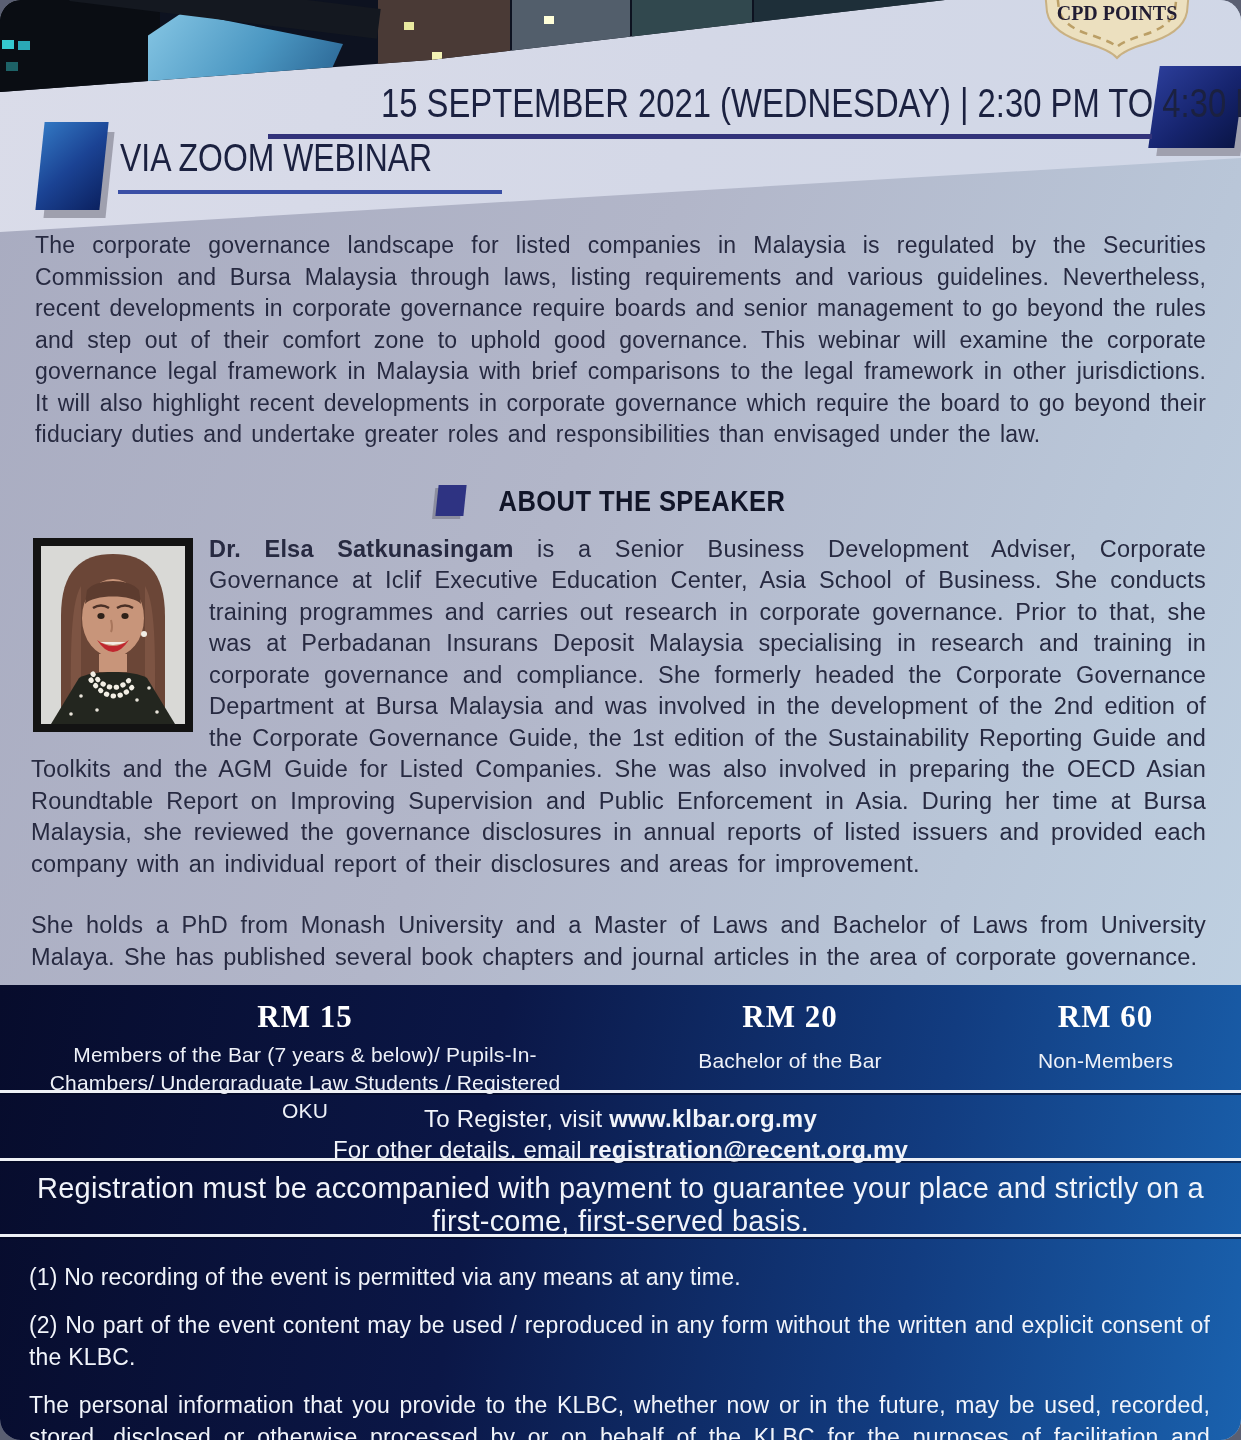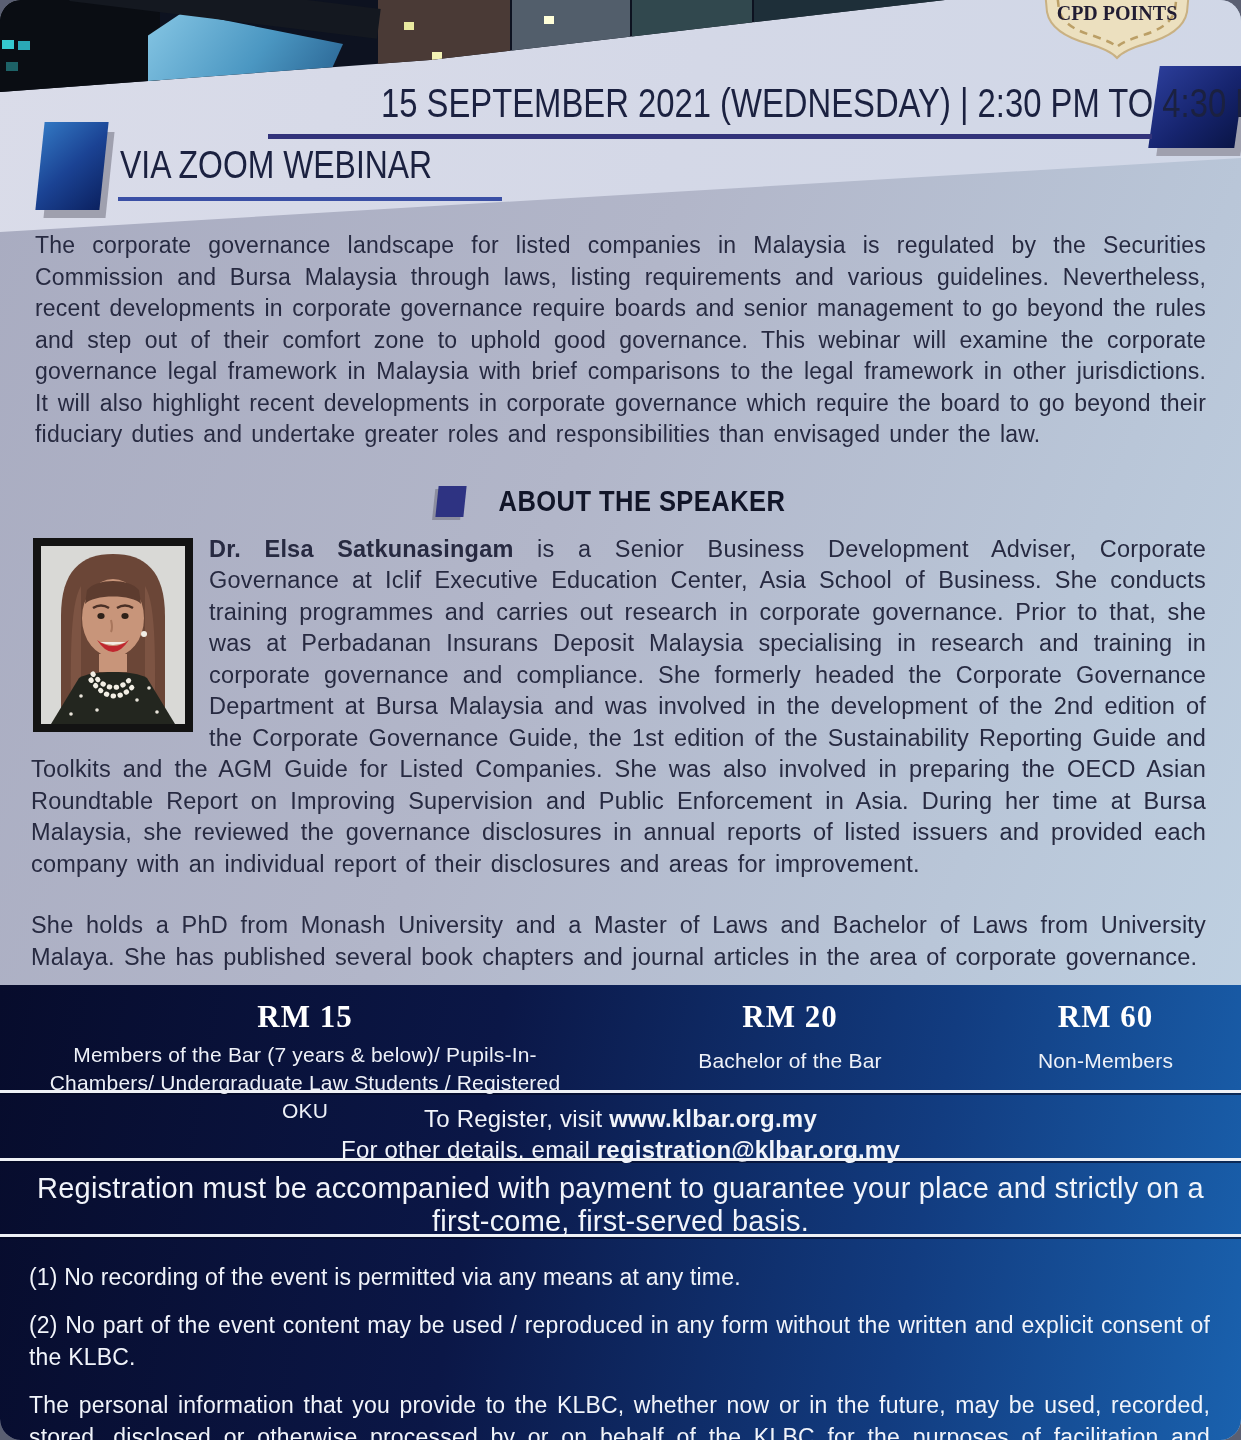--- a/index.html
+++ b/index.html
@@ -57,40 +57,40 @@
   .pg-date{
     position:absolute;left:1154px;top:66px;width:86px;height:82px;transform:skewX(-8deg);
     background:linear-gradient(135deg,#2b3d99 0%,#16246e 55%,#0a1547 100%);
   }
   .pg-zoom-sh{left:48px;top:132px;width:62px;height:86px;transform:skewX(-6deg);}
   .pg-zoom{
     position:absolute;left:40px;top:122px;width:64px;height:88px;transform:skewX(-6deg);
     background:linear-gradient(135deg,#3277c2 0%,#1b4394 50%,#0b2160 100%);
   }
   .zoom-banner{
-    position:absolute;left:118px;top:144px;
+    position:absolute;left:118px;top:137px;
     border-bottom:4px solid #3a4fa5;padding:0 10px 10px 2px;
     transform-origin:left center;
   }
   .zoom-banner .t{
     display:inline-block;transform:scaleX(0.84);transform-origin:left center;
     font-size:38px;color:#1b2140;white-space:nowrap;
   }
 
   
   .badge-svg{position:absolute;left:1041px;top:-20px;}
 
   
   .content{position:absolute;top:224px;left:0;width:1241px;}
   .intro{
     margin:6px 35px 0 35px; text-align:justify;
     font-size:23px; line-height:31.5px; color:#272a41;
     letter-spacing:0.2px; word-spacing:2.5px;
   }
-  .about-row{display:flex;justify-content:center;align-items:center;gap:14px;margin-top:34px;}
+  .about-row{display:flex;justify-content:center;align-items:flex-start;gap:14px;margin-top:34px;}
   .about-sq{width:28px;height:31px;transform:skewX(-6deg);background:#2e3382;box-shadow:-3px 3px 0 rgba(110,110,125,.55);}
   .about-title{
     display:inline-block;transform:scaleX(0.88);font-size:29px;font-weight:bold;
     letter-spacing:0.5px;color:#111528;white-space:nowrap;
   }
   .speaker{margin:16px 35px 0 31px;color:#272a41;}
   .portrait-frame{
     float:left; width:144px; height:178px; border:8px solid #131313;
     box-shadow:inset 0 0 0 3px #f2f2f0; margin:4px 16px 4px 2px; background:#d9d9d6; overflow:hidden;
   }
@@ -220,21 +220,21 @@
       <div class="tier tier3">
         <div class="price">RM 60</div>
         <div class="aud">Non-Members</div>
       </div>
     </div>
 
     <div class="sep"></div>
 
     <div class="register">
       <div><span>To Register, visit </span><b>www.klbar.org.my</b></div>
-      <div><span>For other details, email </span><b>registration@klbar.org.my</b></div>
+      <div><span>For other details, email </span><b>registration@recent.org.my</b></div>
     </div>
 
     <div class="sep"></div>
 
     <div class="notice">
       <div class="inner">Registration must  be accompanied with payment to guarantee your place and strictly on a first-come, first-served basis.</div>
     </div>
 
     <div class="sep"></div>
 

